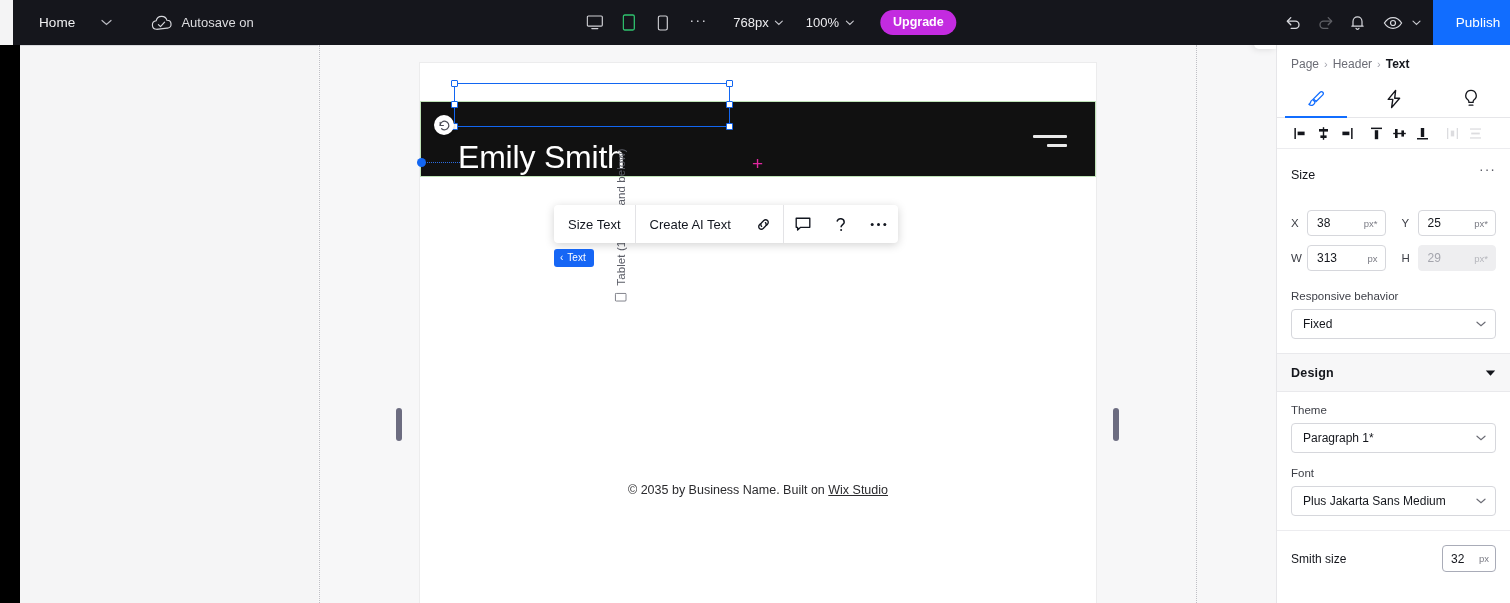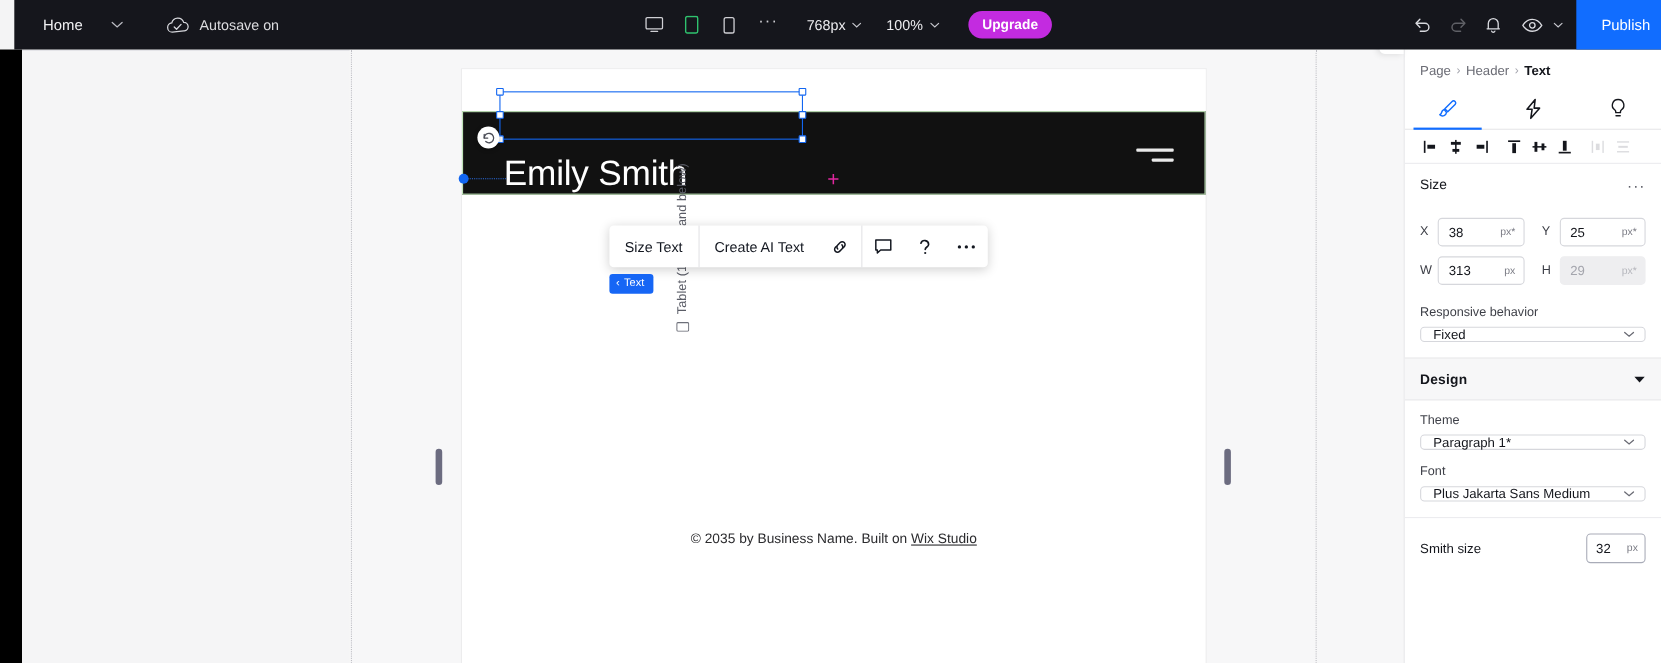--- a/index.html
+++ b/index.html
@@ -306,22 +306,22 @@
   .align-btn {
     width: 23px; height: 23px;
     display: flex; align-items: center; justify-content: center;
     cursor: pointer;
   }
   .align-btn.dis { opacity: .3; cursor: default; }
   .align-gap { width: 7px; }
 
   .sect { padding: 12px 14px 0; }
   .sect-head {
-    display: flex; align-items: flex-start; justify-content: space-between;
-    margin-bottom: 16px;
+    display: flex; align-items: flex-end; justify-content: space-between;
+    margin-bottom: 28px;
   }
   .sect-title { font-size: 12.5px; color: #14161c; }
   .dots3 { color: #5b5c66; font-size: 14px; letter-spacing: 1px; cursor: pointer; padding-bottom:5px;}
 
   .size-grid { display: flex; gap: 0; margin-bottom: 9px; }
   .size-cell { display: flex; align-items: center; gap: 7px; width: 50%; }
   .size-lab { font-size: 11.5px; color: #3d3f47; width: 9px; }
   .num-field {
     flex: 1; height: 26px;
     border: 1px solid #d6d7dc; border-radius: 4px;
@@ -330,21 +330,21 @@
     background: #fff; cursor: text;
   }
   .num-field.dis { background: #eeeef0; border-color: #eeeef0; }
   .num-val { font-size: 12px; color: #14161c; }
   .num-field.dis .num-val { color: #a4a5ad; }
   .num-unit { font-size: 9.5px; color: #7b7c85; }
   .num-field.dis .num-unit { color: #b6b7bd; }
 
   .field-label { font-size: 11.5px; color: #3d3f47; margin-bottom: 7px; }
   .select {
-    height: 14px; border: 1px solid #d6d7dc; border-radius: 4px;
+    height: 30px; border: 1px solid #d6d7dc; border-radius: 4px;
     display: flex; align-items: center; justify-content: space-between;
     padding: 0 9px 0 11px; cursor: pointer; background:#fff;
   }
   .select-val { font-size: 12px; color: #14161c; }
 
   .design-head {
     display: flex; align-items: center; justify-content: space-between;
     padding: 12px 14px 11px;
     background: #f7f7f8;
     border-top: 1px solid #e9e9ec;

